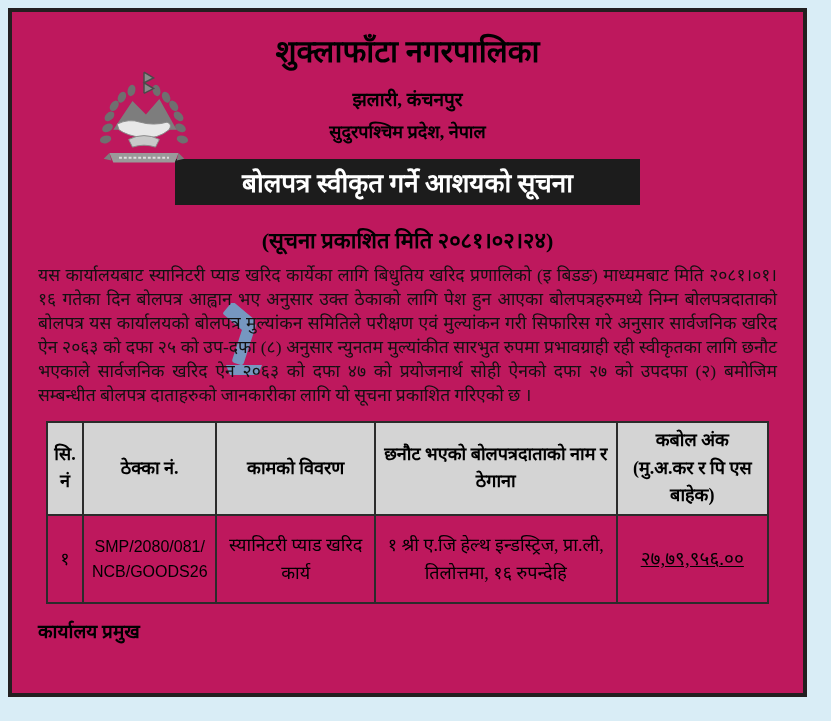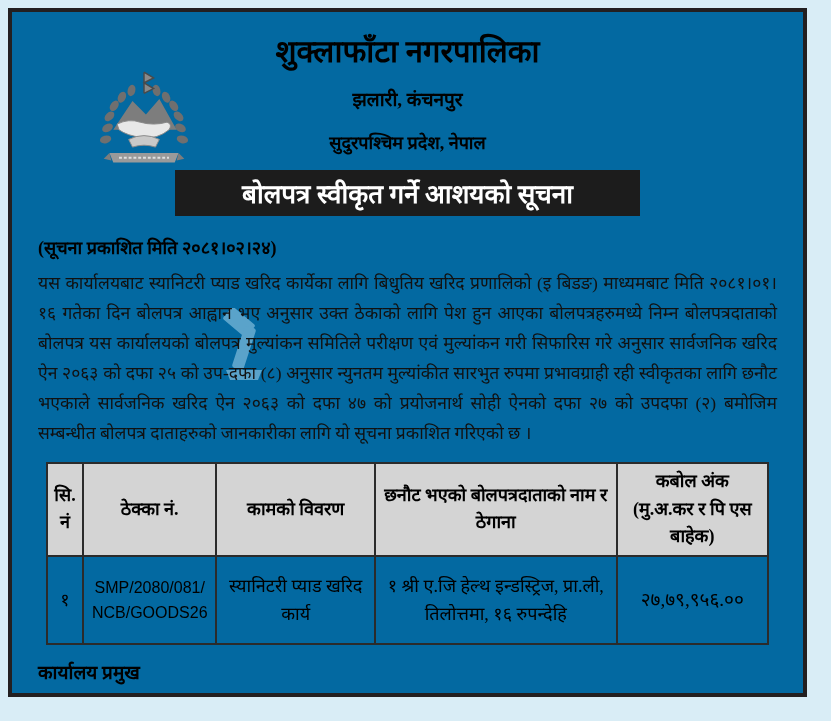--- a/index.html
+++ b/index.html
@@ -5,43 +5,43 @@
   html, body { margin: 0; padding: 0; }
   body {
     width: 831px; height: 721px;
     background: var(--page_bg, #d9edf6);
     font-family: "Liberation Serif", "DejaVu Serif", serif;
     position: relative; overflow: hidden;
   }
   .sheet {
     position: absolute; left: 8px; top: 8px;
     width: 799px; height: 689px;
-    background: #0369a1;
+    background: #be185d;
     border: 4px solid var(--border, #231f20);
     box-sizing: border-box;
     padding: 14px 26px 0 26px;
     position: absolute;
   }
   .header { position: relative; text-align: center; }
   .emblem { position: absolute; left: 58px; top: 32px; width: 96px; height: 120px; }
   .org-name  { font-size: 31px; font-weight: bold; line-height: 1.15; margin-top: 8px; }
   .org-office{ font-size: 29px; font-weight: bold; line-height: 1.2; margin-top: 8px; }
   .org-addr  { font-size: 19px; font-weight: bold; margin-top: 16px; }
-  .org-prov  { font-size: 18px; font-weight: bold; margin-top: 18px; }
+  .org-prov  { font-size: 18px; font-weight: bold; margin-top: 7px; }
   .banner {
     margin: 16px auto 0 auto; width: 465px; height: 46px;
     background: var(--banner_bg, #1c1c1c); color: var(--banner_text, #ffffff);
     font-size: 26px; font-weight: bold;
     display: flex; align-items: center; justify-content: center;
   }
-  .pub-date { font-size: 18px; font-weight: bold; margin-top: 19px; }
+  .pub-date { text-align: center; font-size: 22px; font-weight: bold; margin-top: 19px; }
   .body-wrap { position: relative; margin-top: 9px; }
   .body-text {
     position: relative; z-index: 2;
-    font-size: 17.5px; line-height: 30px; text-align: justify; color: #111;
+    font-size: 17.5px; line-height: 24px; text-align: justify; color: #111;
   }
   .watermark {
     position: absolute; z-index: 1; left: 180px; top: 40px;
     display: flex; align-items: flex-end; gap: 2px;
     pointer-events: none; user-select: none;
   }
   .wm-word { font-size: 66px; font-weight: bold; line-height: 1; letter-spacing: 2px; opacity: 0.75; }
   .wm-blue   { color: var(--watermark_blue, #8fc0dc); }
   .wm-orange { color: var(--watermark_orange, #f3b69c); }
   .gavel { width: 52px; height: 74px; margin-right: -4px; margin-bottom: 6px; opacity: 0.85; }
@@ -57,21 +57,21 @@
     background: var(--table_header_bg, #d4d4d4);
     font-size: 18px; font-weight: bold; height: 70px; line-height: 1.55;
   }
   .notice-table td { font-size: 18px; height: 88px; line-height: 1.6; }
   .col-sn { width: 5%; }
   .col-contract { width: 18.5%; }
   .col-work { width: 22%; }
   .col-bidder { width: 33.5%; }
   .col-amount { width: 21%; }
   td.contract-cell { font-family: Liberation Sans, sans-serif; font-size: 16px; }
-  td.amount-cell { font-size: 19px; }
+  td.amount-cell { font-size: 19px; text-decoration: underline; }
   .signature { text-align: left; font-size: 19px; font-weight: bold; margin: 14px 8px 0 0; }
 </style>
 </head>
 <body>
 
 <div class="sheet">
 
   <div class="header">
     <svg class="emblem" viewBox="0 0 100 120" xmlns="http://www.w3.org/2000/svg" aria-hidden="true">
 

